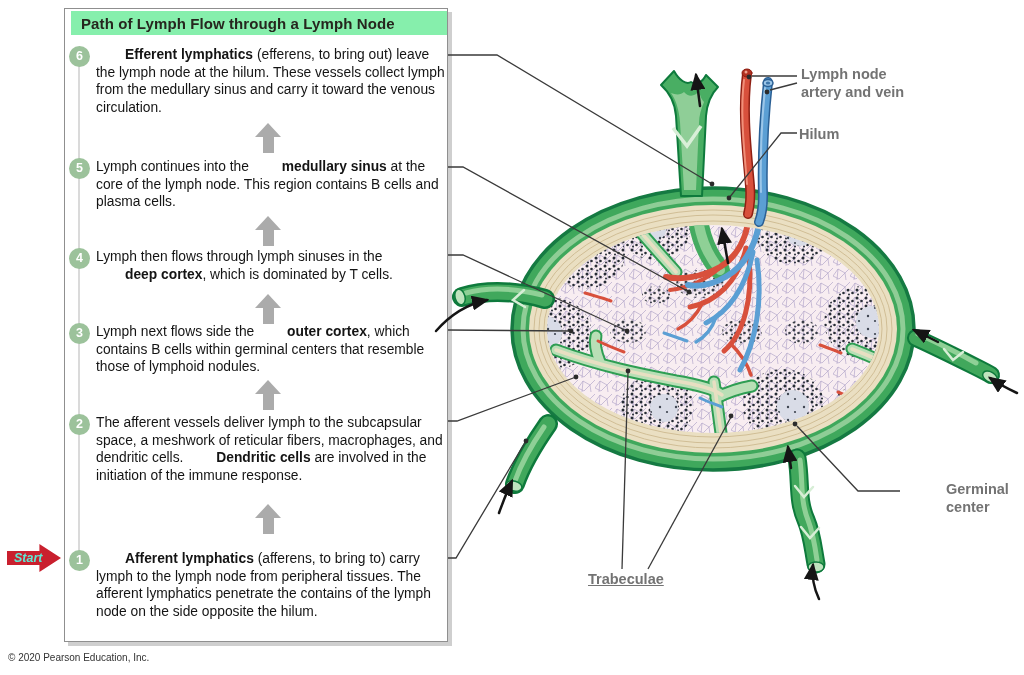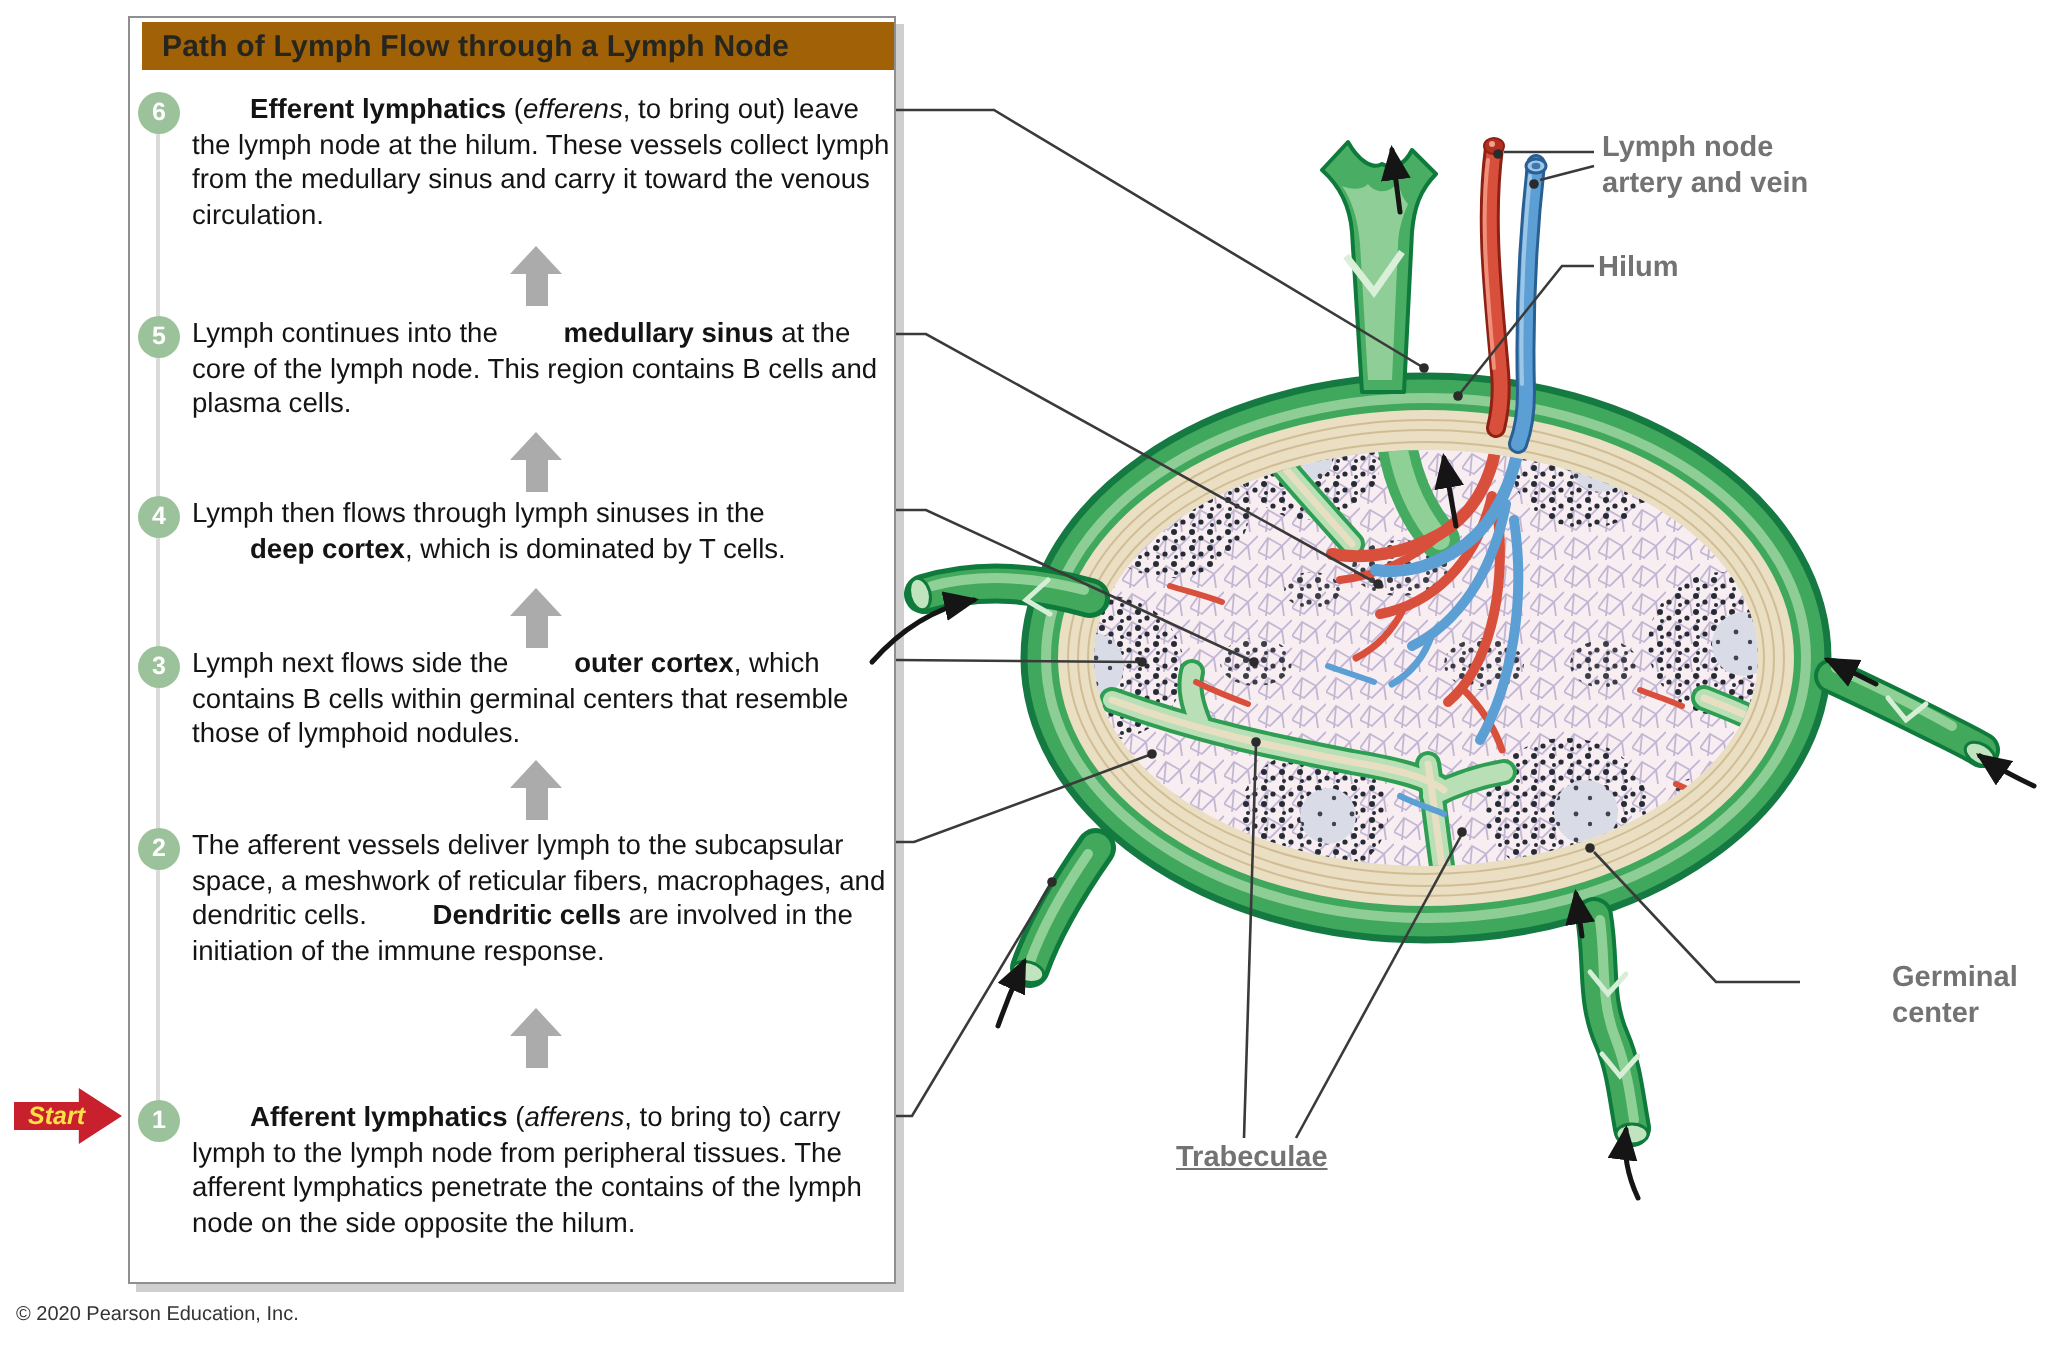--- a/index.html
+++ b/index.html
@@ -7,45 +7,45 @@
     width:1024px;height:675px;position:relative;overflow:hidden;
     background:#ffffff;font-family:"Liberation Sans", sans-serif;color:#111;
   }
   
   .panel{
     position:absolute;left:64px;top:8px;width:384px;height:634px;
     background:#ffffff;border:1.5px solid #8f8f8f;box-sizing:border-box;
     box-shadow:4px 4px 0 #cfcfcf;z-index:1;
   }
   .titlebar{
-    position:absolute;top:2px;left:6px;right:0;height:24px;background:#a16207;
+    position:absolute;top:2px;left:6px;right:0;height:24px;background:#86efac;
     display:flex;align-items:center;padding-left:10px;
     font-weight:bold;font-size:15px;color:#26261E;letter-spacing:.1px;
   }
   .steps{position:absolute;inset:0;}
   .step{position:absolute;left:0;width:100%;}
   .badge{
     position:absolute;left:4px;top:0;width:21px;height:21px;border-radius:50%;
     background:#9CC29B;color:#fff;font-weight:bold;font-size:12.5px;
     text-align:center;line-height:21px;z-index:2;
   }
   .steptext{
     margin:0 0 0 31px;width:350px;font-size:13.8px;line-height:17.6px;color:#141414;
   }
   .steptext .b{font-weight:bold;margin-left:29px;}
-  .steptext .i{font-style:italic;}
+  .steptext .i{}
   .timeline{position:absolute;left:13px;top:46px;width:1.5px;height:505px;background:#DADADA;}
   .uparrow{position:absolute;left:190px;width:26px;}
   .uparrow .tri{width:0;height:0;border-left:13px solid transparent;border-right:13px solid transparent;border-bottom:14px solid #ABABAB;}
   .uparrow .shaft{width:11px;height:16px;background:#ABABAB;margin:0 auto;}
   
   .start-arrow{
     position:absolute;left:7px;top:544px;width:54px;height:28px;background:#C9202E;
     clip-path:polygon(0 25%,60% 25%,60% 0,100% 50%,60% 100%,60% 75%,0 75%);
-    color:#fde047;font-weight:bold;font-style:italic;font-size:12.5px;
+    color:#5eead4;font-weight:bold;font-style:italic;font-size:12.5px;
     display:flex;align-items:center;padding-left:7px;box-sizing:border-box;z-index:4;
   }
   
   .figure-svg{position:absolute;left:0;top:0;z-index:2;pointer-events:none;}
   .dlabel{position:absolute;font-weight:bold;font-size:14.5px;line-height:1.25;color:#737373;z-index:3;}
   .lbl-av{left:801px;top:65px;width:120px;}
   .lbl-hilum{left:799px;top:125px;}
   .lbl-gc{left:946px;top:480px;width:90px;}
   .lbl-trab{left:588px;top:570px;text-decoration:underline;}
   .copyright{position:absolute;left:8px;top:652px;font-size:10px;color:#333;}

